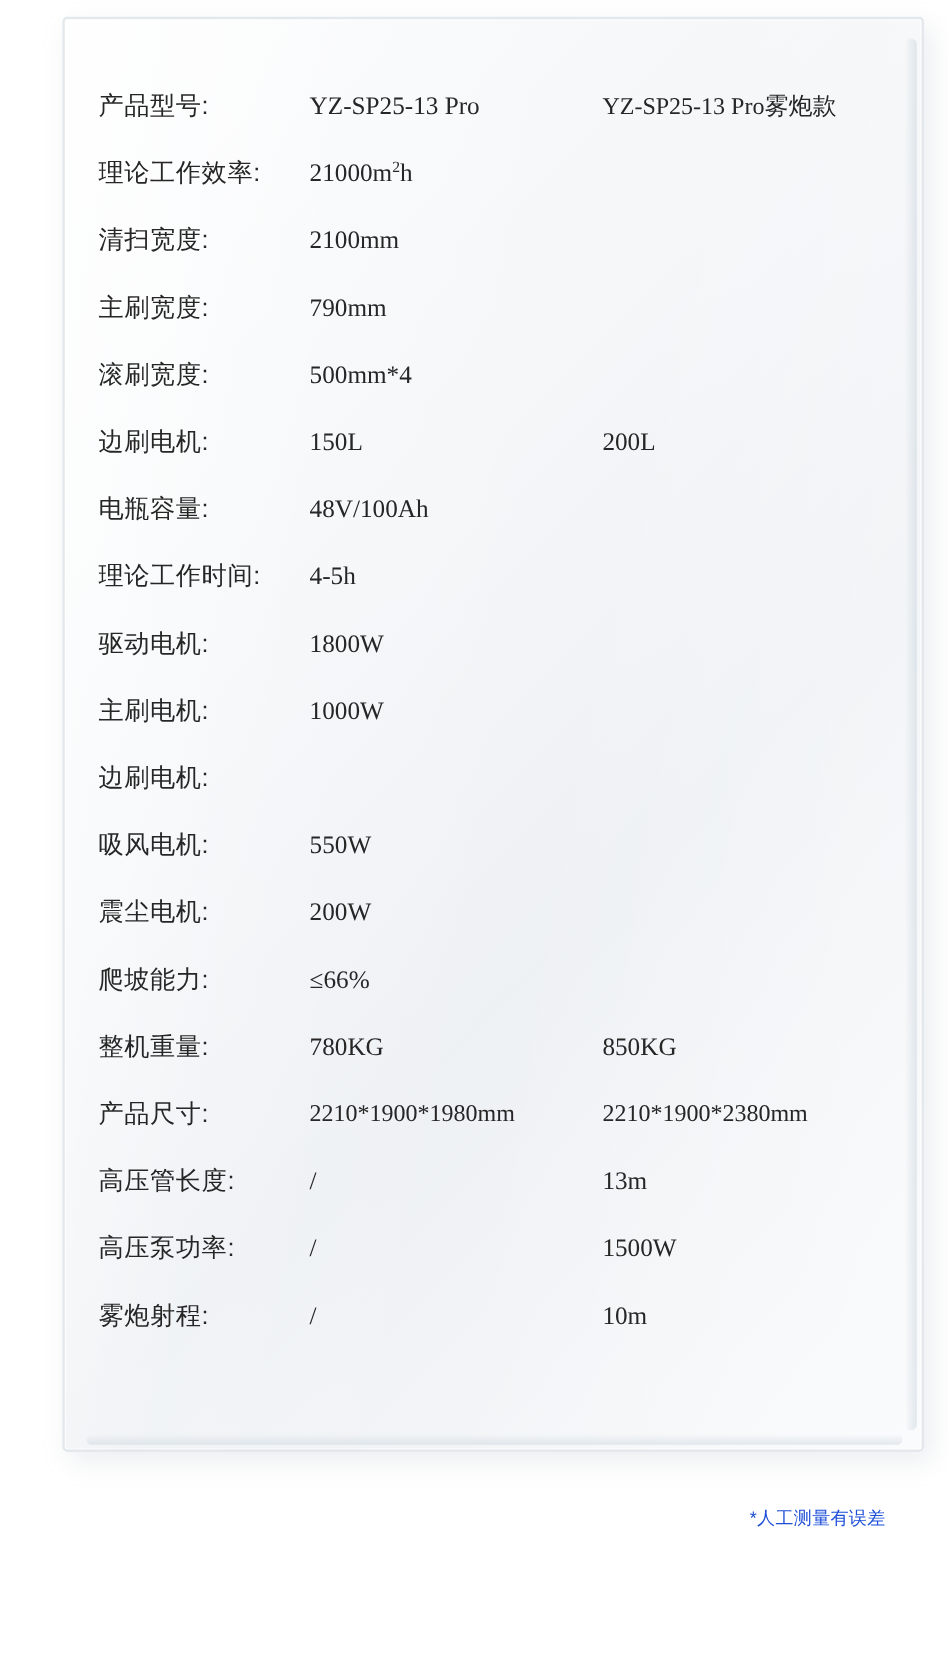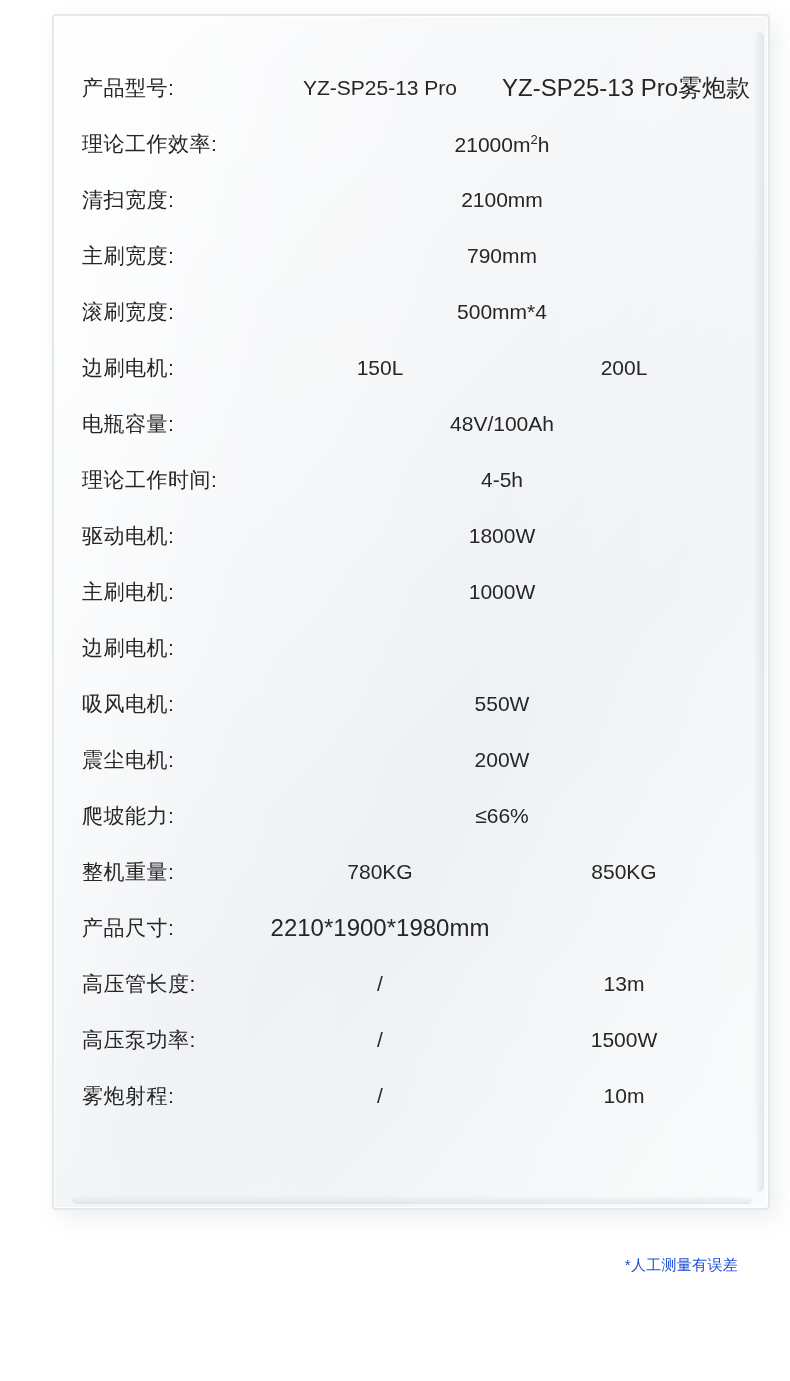--- a/index.html
+++ b/index.html
@@ -87,40 +87,41 @@
   .vals {
     flex: 1 1 auto;
     display: flex;
     align-items: center;
     position: relative;
   }
 
   .val {
     font-size: 21px;
     color: #262626;
-    text-align: center;
+    text-align: left;
     white-space: nowrap;
+    font-family: Liberation Serif, serif;
   }
 
   
   .val.col1 {
     width: 50%;
     flex: 0 0 50%;
   }
   .val.col2 {
     width: 50%;
     flex: 0 0 50%;
   }
   
   .val.span2 {
     width: 100%;
     flex: 0 0 100%;
   }
 
-  .val.small { font-size: 24px; }
+  .val.small { font-size: 20px; }
 
   sup {
     font-size: 0.62em;
     vertical-align: super;
   }
 
   .footnote {
     position: absolute;
     right: 52px;
     top: 1256px;
@@ -223,20 +224,21 @@
         <div class="label">整机重量:</div>
         <div class="vals">
           <div class="val col1">780KG</div>
           <div class="val col2">850KG</div>
         </div>
       </div>
       <div class="row">
         <div class="label">产品尺寸:</div>
         <div class="vals">
           <div class="val col1 small">2210*1900*1980mm</div>
+          <div class="val col2 small">2210*1900*2380mm</div>
         </div>
       </div>
       <div class="row">
         <div class="label">高压管长度:</div>
         <div class="vals">
           <div class="val col1">/</div>
           <div class="val col2">13m</div>
         </div>
       </div>
       <div class="row">

